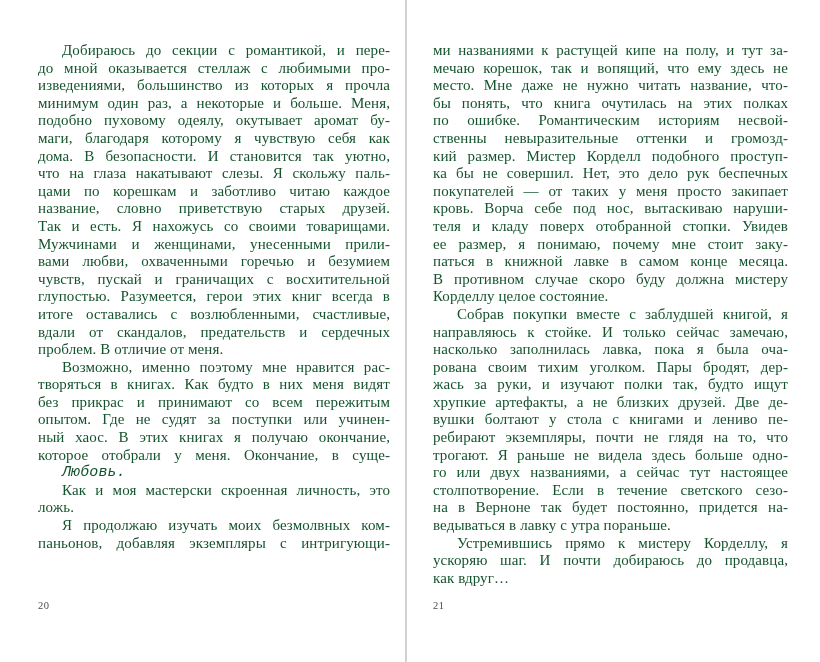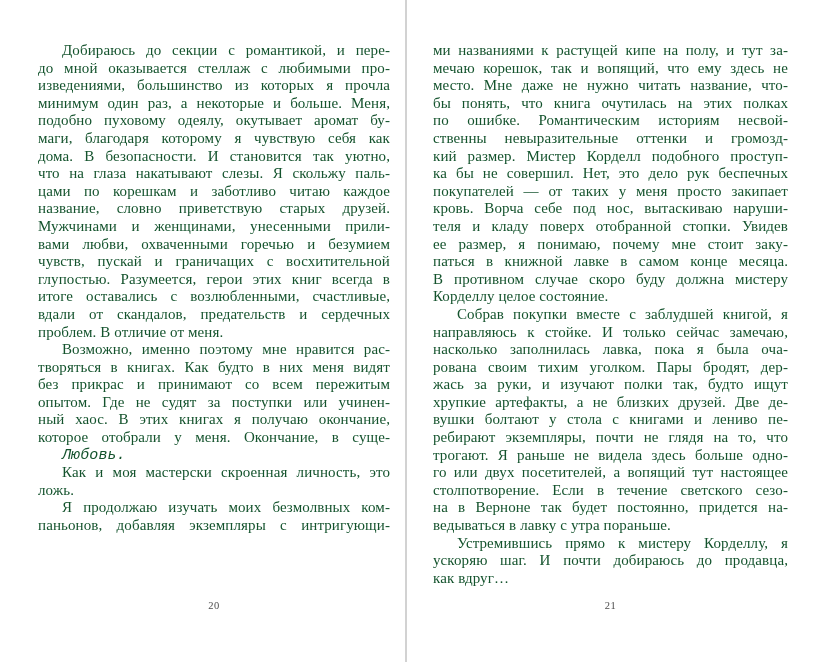--- a/index.html
+++ b/index.html
@@ -47,21 +47,21 @@
     text-align: justify;
     text-align-last: justify;
   }
   .line.ind { text-indent: 24px; }
   .line.it  { font-style: italic; font-family: Liberation Mono, monospace; }
   .pagenum {
     position: absolute;
     top: 558px;
     left: 0;
     width: 100%;
-    text-align: center;
+    text-align: left;
     font-size: 10.5px;
     color: #4c4c4c;
     letter-spacing: 0.5px;
   }
 </style>
 </head>
 <body>
 
 <div class="spread">
 
@@ -70,20 +70,21 @@
         <div class="line j ind">Добираюсь до секции с романтикой, и пере-</div>
         <div class="line j">до мной оказывается стеллаж с любимыми про-</div>
         <div class="line j">изведениями, большинство из которых я прочла</div>
         <div class="line j">минимум один раз, а некоторые и больше. Меня,</div>
         <div class="line j">подобно пуховому одеялу, окутывает аромат бу-</div>
         <div class="line j">маги, благодаря которому я чувствую себя как</div>
         <div class="line j">дома. В безопасности. И становится так уютно,</div>
         <div class="line j">что на глаза накатывают слезы. Я скольжу паль-</div>
         <div class="line j">цами по корешкам и заботливо читаю каждое</div>
         <div class="line j">название, словно приветствую старых друзей.</div>
+        <div class="line j">Так и есть. Я нахожусь со своими товарищами.</div>
         <div class="line j">Мужчинами и женщинами, унесенными прили-</div>
         <div class="line j">вами любви, охваченными горечью и безумием</div>
         <div class="line j">чувств, пускай и граничащих с восхитительной</div>
         <div class="line j">глупостью. Разумеется, герои этих книг всегда в</div>
         <div class="line j">итоге оставались с возлюбленными, счастливые,</div>
         <div class="line j">вдали от скандалов, предательств и сердечных</div>
         <div class="line">проблем. В отличие от меня.</div>
         <div class="line j ind">Возможно, именно поэтому мне нравится рас-</div>
         <div class="line j">творяться в книгах. Как будто в них меня видят</div>
         <div class="line j">без прикрас и принимают со всем пережитым</div>
@@ -120,21 +121,21 @@
         <div class="line">Корделлу целое состояние.</div>
         <div class="line j ind">Собрав покупки вместе с заблудшей книгой, я</div>
         <div class="line j">направляюсь к стойке. И только сейчас замечаю,</div>
         <div class="line j">насколько заполнилась лавка, пока я была оча-</div>
         <div class="line j">рована своим тихим уголком. Пары бродят, дер-</div>
         <div class="line j">жась за руки, и изучают полки так, будто ищут</div>
         <div class="line j">хрупкие артефакты, а не близких друзей. Две де-</div>
         <div class="line j">вушки болтают у стола с книгами и лениво пе-</div>
         <div class="line j">ребирают экземпляры, почти не глядя на то, что</div>
         <div class="line j">трогают. Я раньше не видела здесь больше одно-</div>
-        <div class="line j">го или двух посетителей, а вопящий тут настоящее</div>
+        <div class="line j">го или двух названиями, а сейчас тут настоящее</div>
         <div class="line j">столпотворение. Если в течение светского сезо-</div>
         <div class="line j">на в Верноне так будет постоянно, придется на-</div>
         <div class="line">ведываться в лавку с утра пораньше.</div>
         <div class="line j ind">Устремившись прямо к мистеру Корделлу, я</div>
         <div class="line j">ускоряю шаг. И почти добираюсь до продавца,</div>
         <div class="line">как вдруг…</div>
       </div>
     <div class="pagenum">21</div>
   </div>
 

